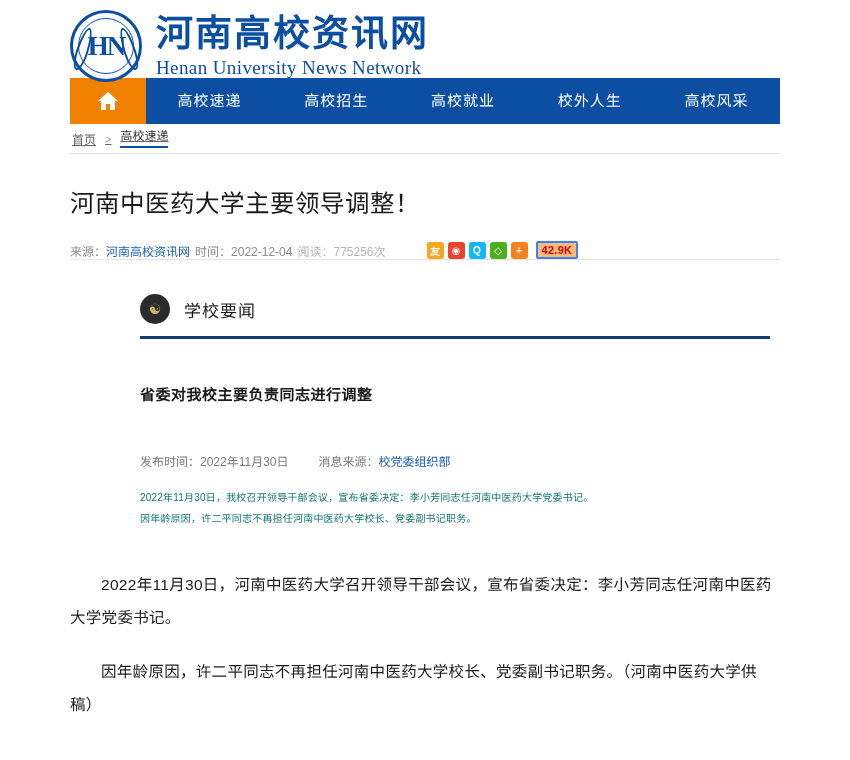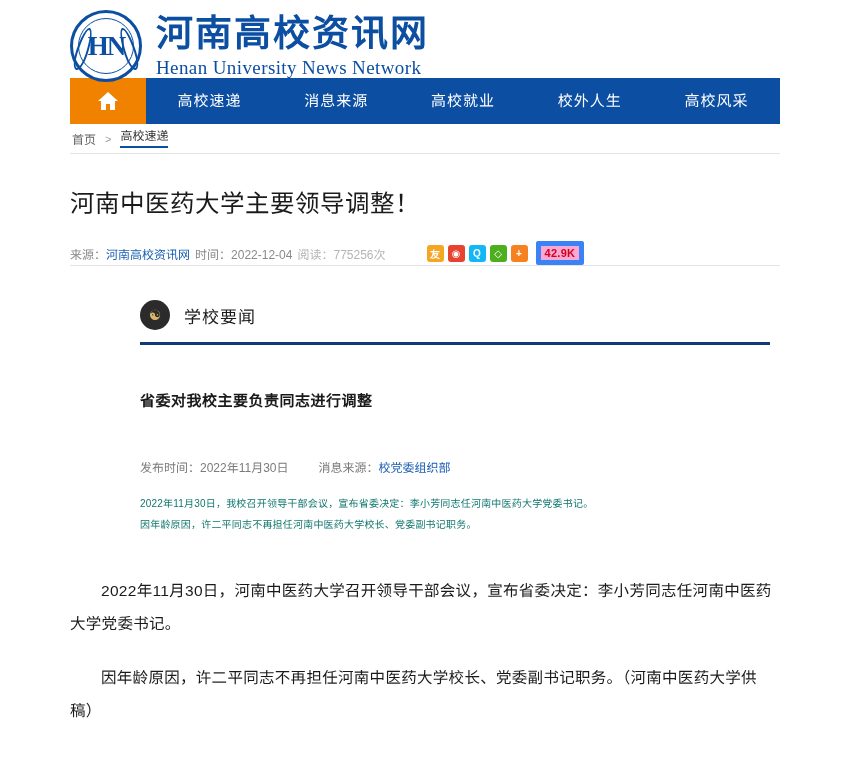--- a/index.html
+++ b/index.html
@@ -116,20 +116,21 @@
   .breadcrumb {
     margin: 0 70px;
     height: 30px;
     border-bottom: 1px solid #e4e4e4;
     display: flex;
     align-items: center;
     font-size: 12px;
     color: #666;
     gap: 9px;
     padding-left: 2px;
+    text-decoration: underline;
   }
   .breadcrumb .sep { color: #9a9a9a; font-size: 11px; }
   .breadcrumb .crumb-current {
     color: #333;
     border-bottom: 2px solid #0b4ea2;
     padding-bottom: 4px;
     line-height: 1;
   }
 
   
@@ -169,26 +170,26 @@
     display: inline-flex;
     align-items: center;
     justify-content: center;
     color: #fff;
     font-size: 10px;
     font-weight: bold;
     cursor: pointer;
   }
   .share-count {
     margin-left: 4px;
-    border: 5px solid #3b82f6;
+    border: 2px solid #3b82f6;
     color: #d0021b;
     font-size: 11px;
     padding: 1px 4px;
     border-radius: 2px;
-    background: #f9a8d4;
+    background: #fdba74;
     font-weight: bold;
     letter-spacing: 0.3px;
     text-align: center;
   }
 
   
   .inner-card {
     margin: 34px 70px 0 70px;
     padding: 0 0 0 70px;
   }
@@ -269,21 +270,21 @@
 </div>
 
 <div class="nav-bar">
   <div class="nav-home">
     <svg width="22" height="20" viewBox="0 0 22 20">
       <path d="M11 1 L21 10 L18 10 L18 19 L13 19 L13 13 L9 13 L9 19 L4 19 L4 10 L1 10 Z" fill="#ffffff"></path>
     </svg>
   </div>
   <div class="nav-items">
     <div class="nav-item">高校速递</div>
-    <div class="nav-item">消息来源</div>
+    <div class="nav-item">高校招生</div>
     <div class="nav-item">高校就业</div>
     <div class="nav-item">校外人生</div>
     <div class="nav-item">高校风采</div>
   </div>
 </div>
 
 <div class="breadcrumb">
   <span>首页</span>
   <span class="sep">&gt;</span>
   <span class="crumb-current">高校速递</span>

